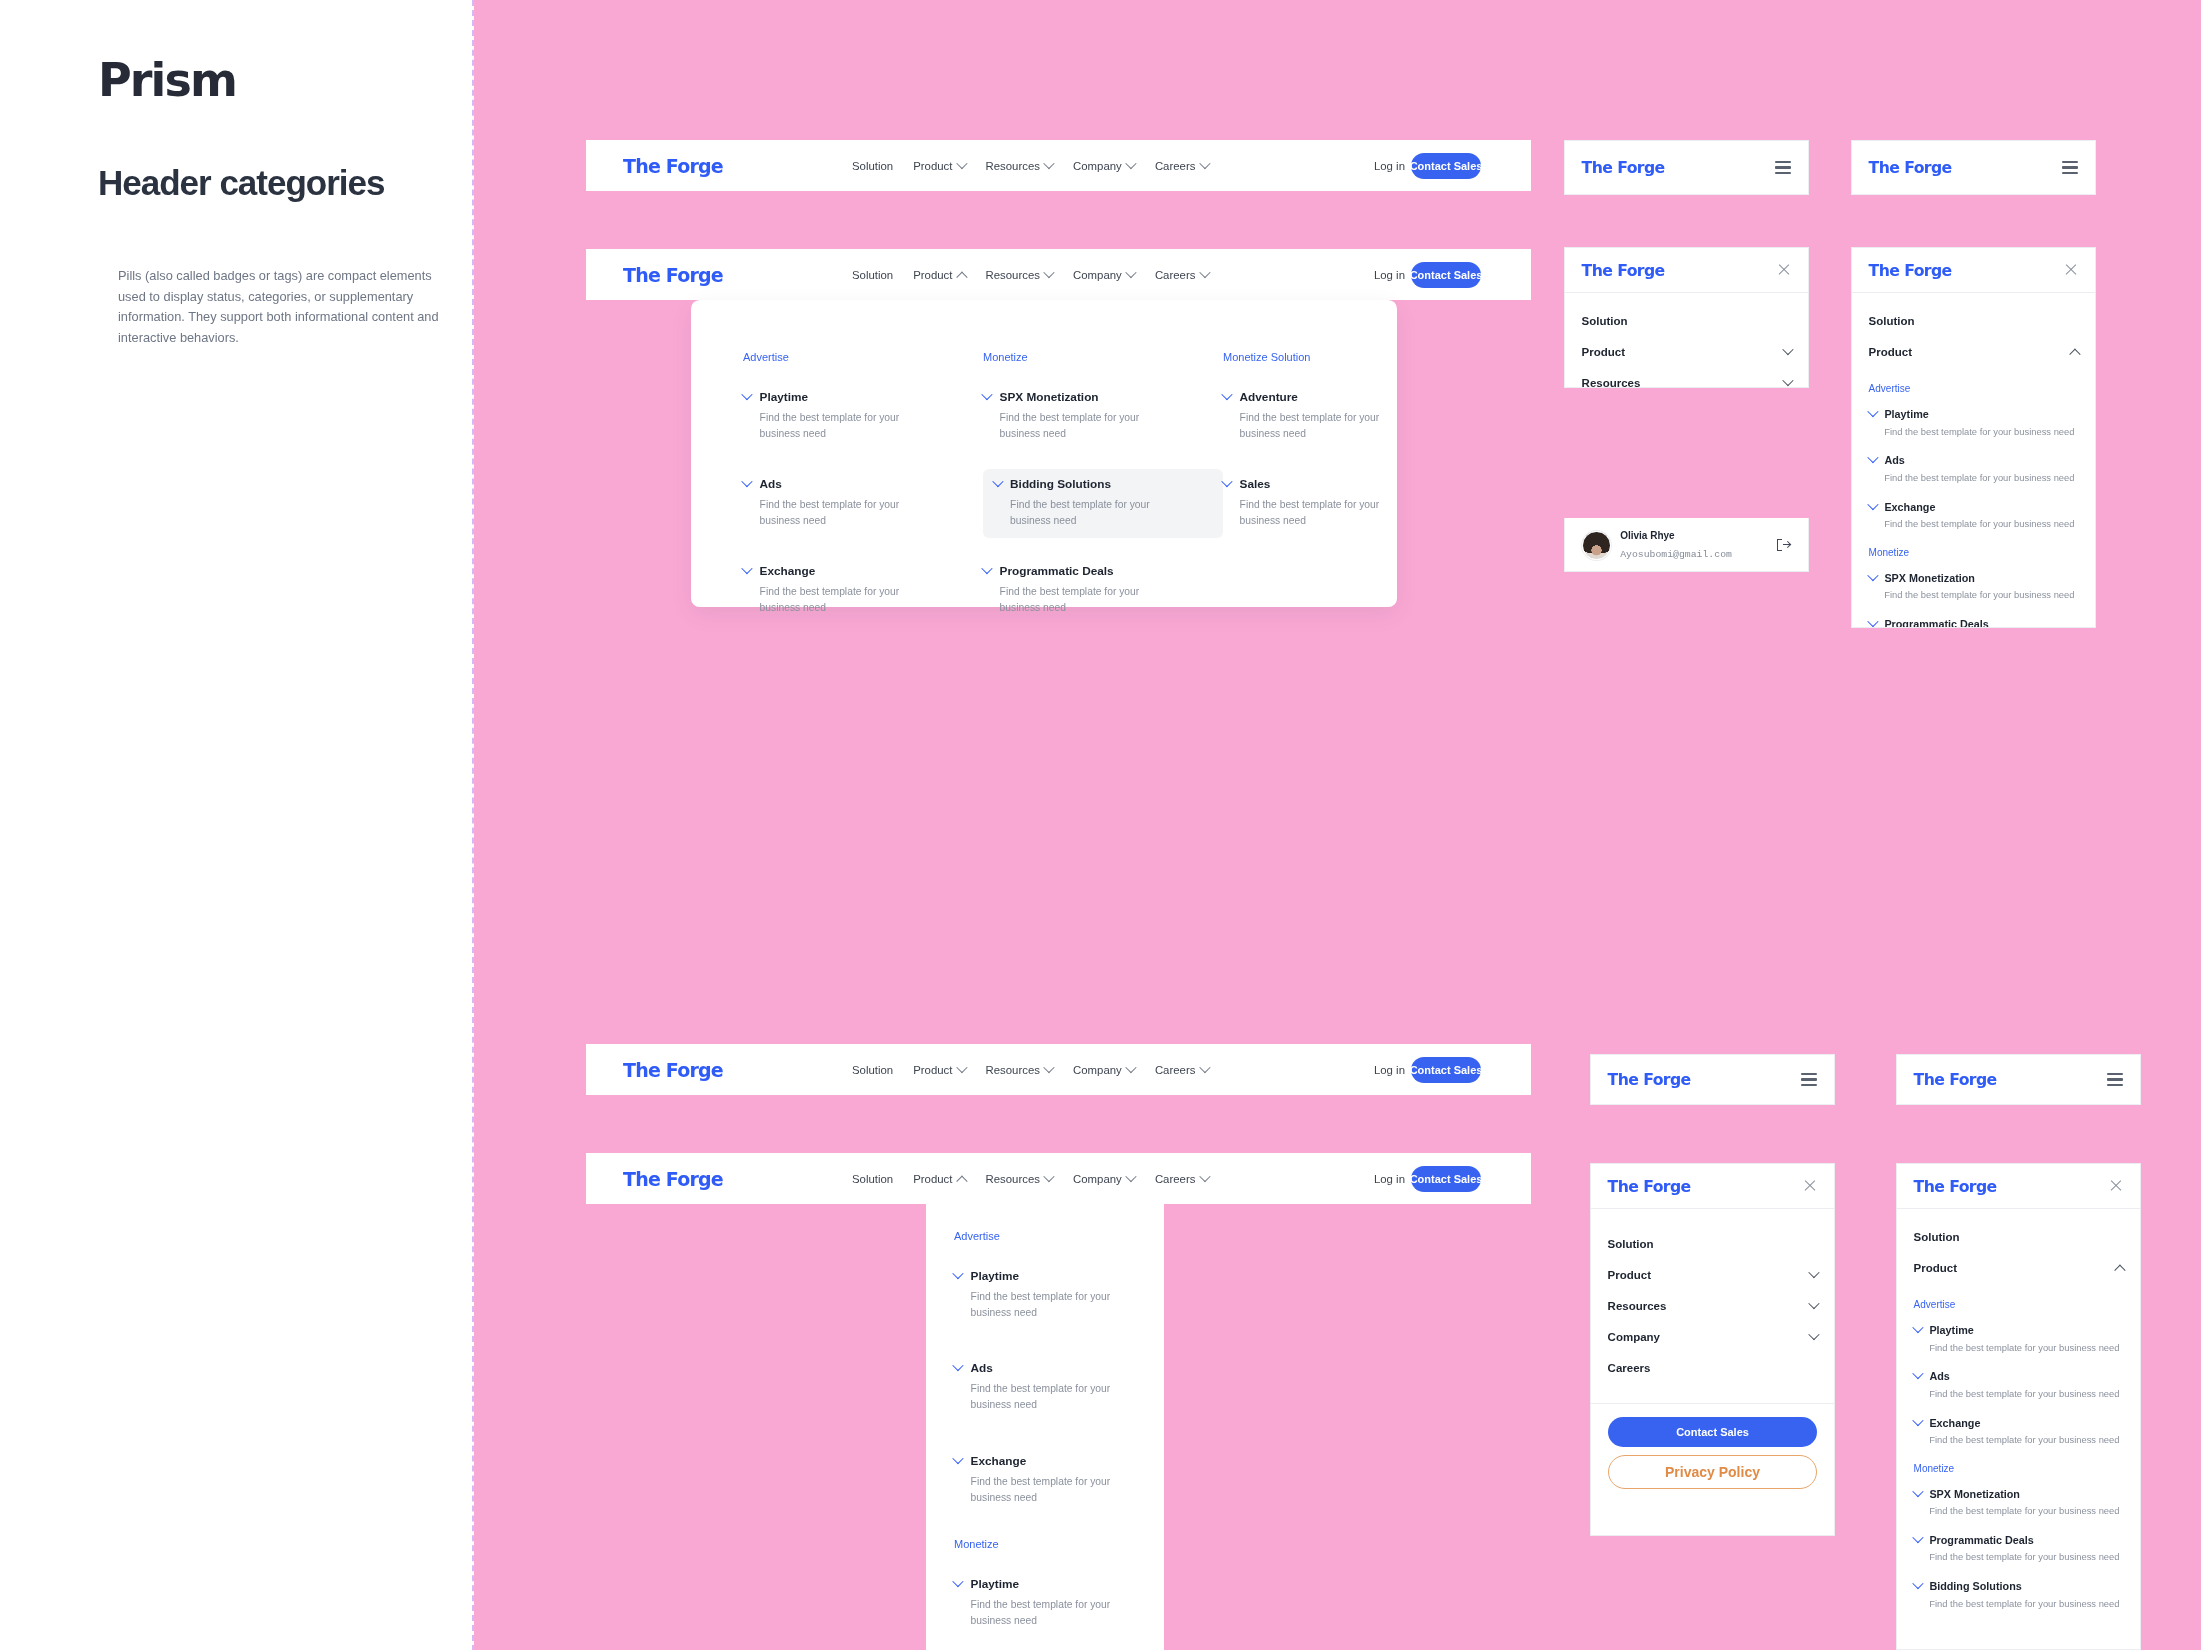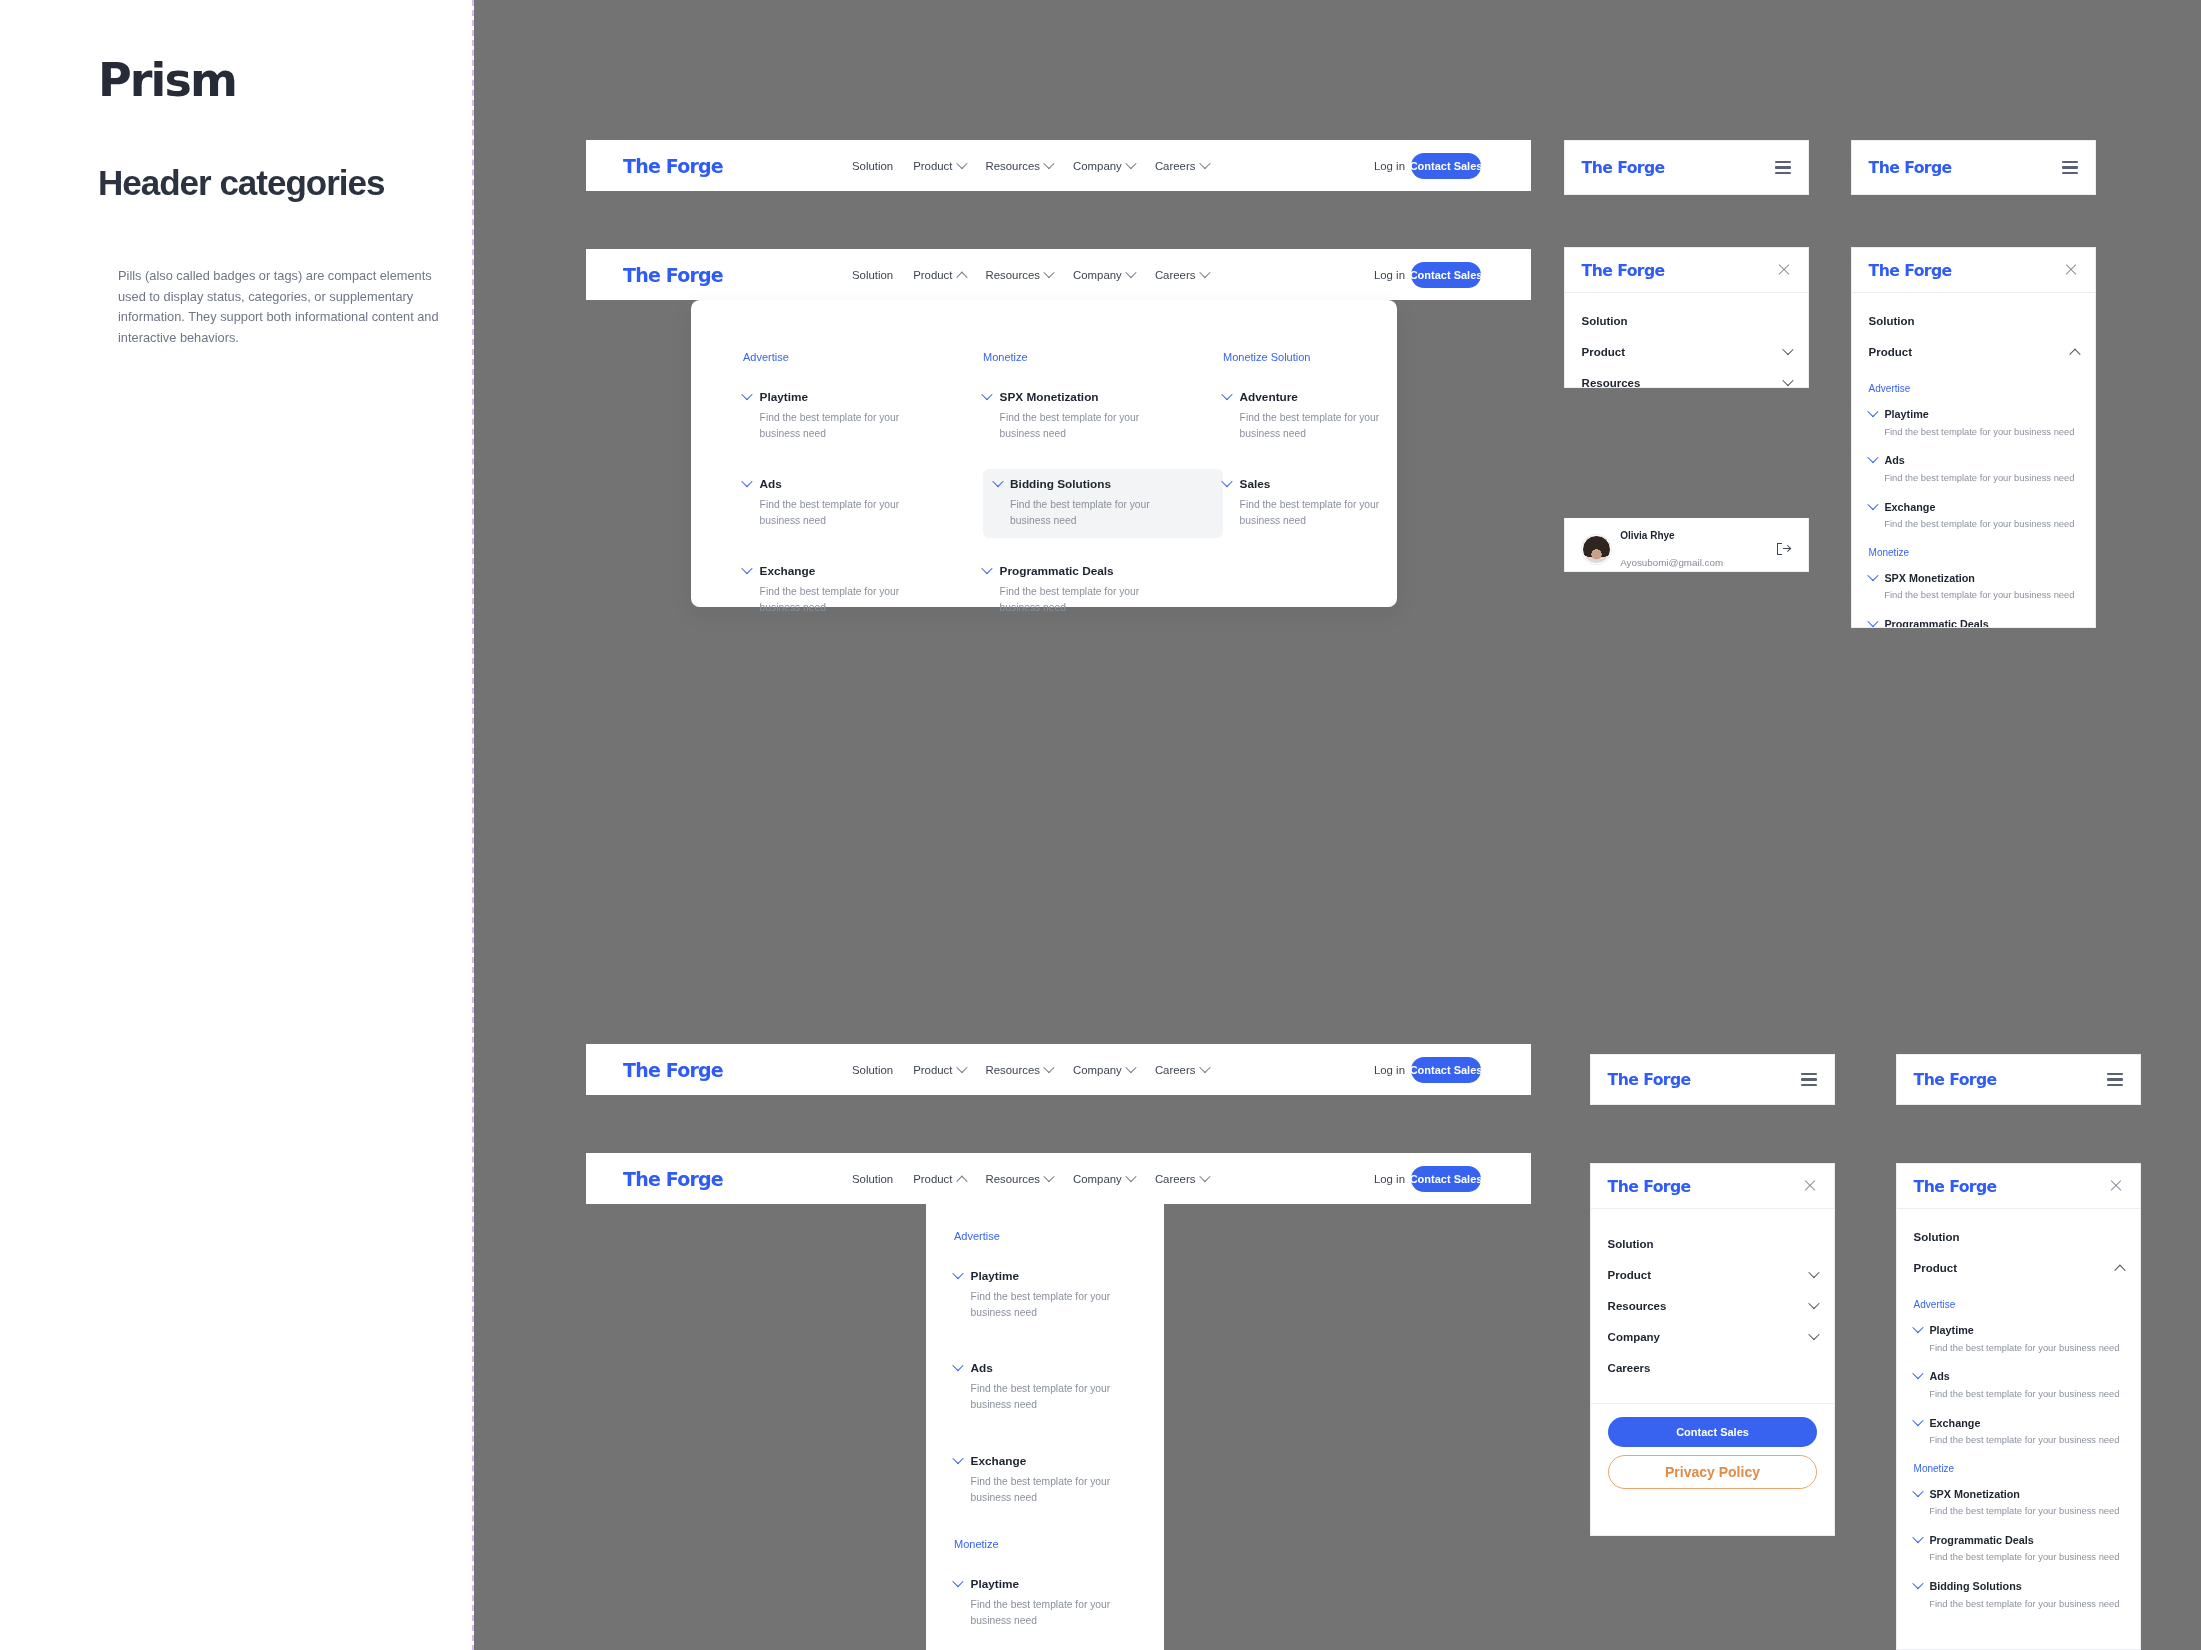--- a/index.html
+++ b/index.html
@@ -51,21 +51,21 @@
     left: 472px; top: 0;
     width: 0; height: 1651px;
     border-left: 2.6px dashed #d6b8f7;
   }
 
   
   .canvas {
     position: absolute;
     left: 474px; top: 0;
     width: 1727px; height: 1651px;
-    background: #737373;
+    background: #f9a8d4;
     overflow: hidden;
   }
 
   
   .navbar {
     position: absolute;
     background: #ffffff;
     display: flex;
     align-items: center;
   }
@@ -304,21 +304,21 @@
     background:
       radial-gradient(circle at 50% 68%, #c9a089 0 22%, transparent 23%),
       radial-gradient(circle at 50% 28%, #2e2420 0 46%, transparent 47%),
       radial-gradient(circle at 26% 46%, #2e2420 0 34%, transparent 35%),
       radial-gradient(circle at 74% 46%, #2e2420 0 34%, transparent 35%),
       linear-gradient(180deg,#efe9e6,#ded5d0);
     border: 1.7px solid #ffffff;
     box-shadow: 0 0 0 0.9px #eceef1;
   }
   .user-name { font-size: 10px; font-weight: 700; color: #1d2430; }
-  .user-mail { font-size: 9.8px; color: #848a96; margin-top: 16px; }
+  .user-mail { font-size: 9.8px; color: #848a96; margin-top: 8px; font-family: Liberation Mono, monospace; }
   .logout-icon {
     margin-left: auto;
     position: relative;
     width: 14px; height: 12.2px;
   }
   .logout-icon .bracket {
     position: absolute; left: 0; top: 0;
     width: 4.4px; height: 12.2px;
     border: 1.2px solid #404756;
     border-right: none;

